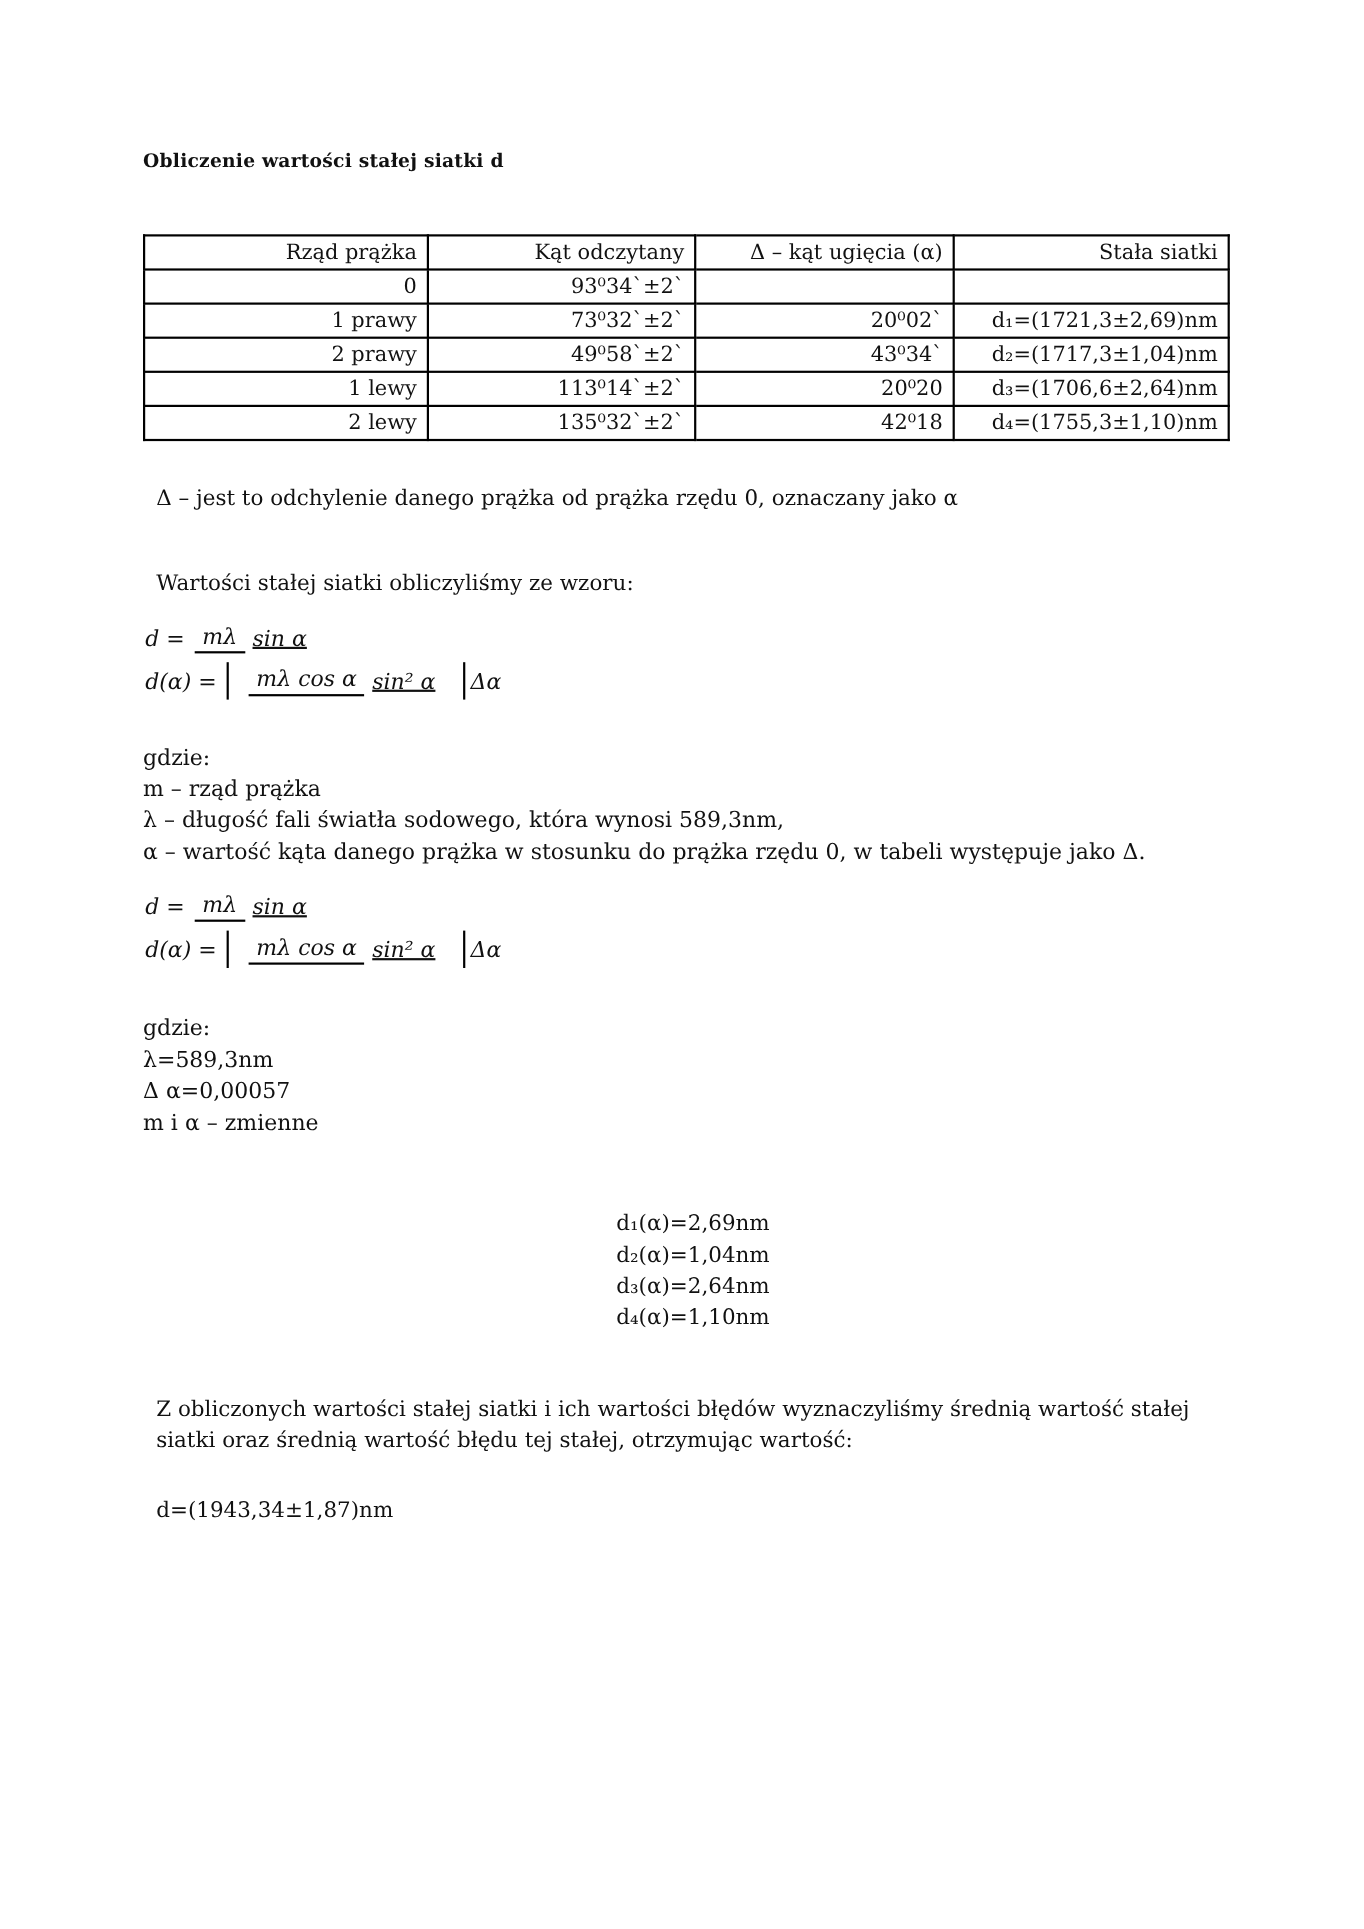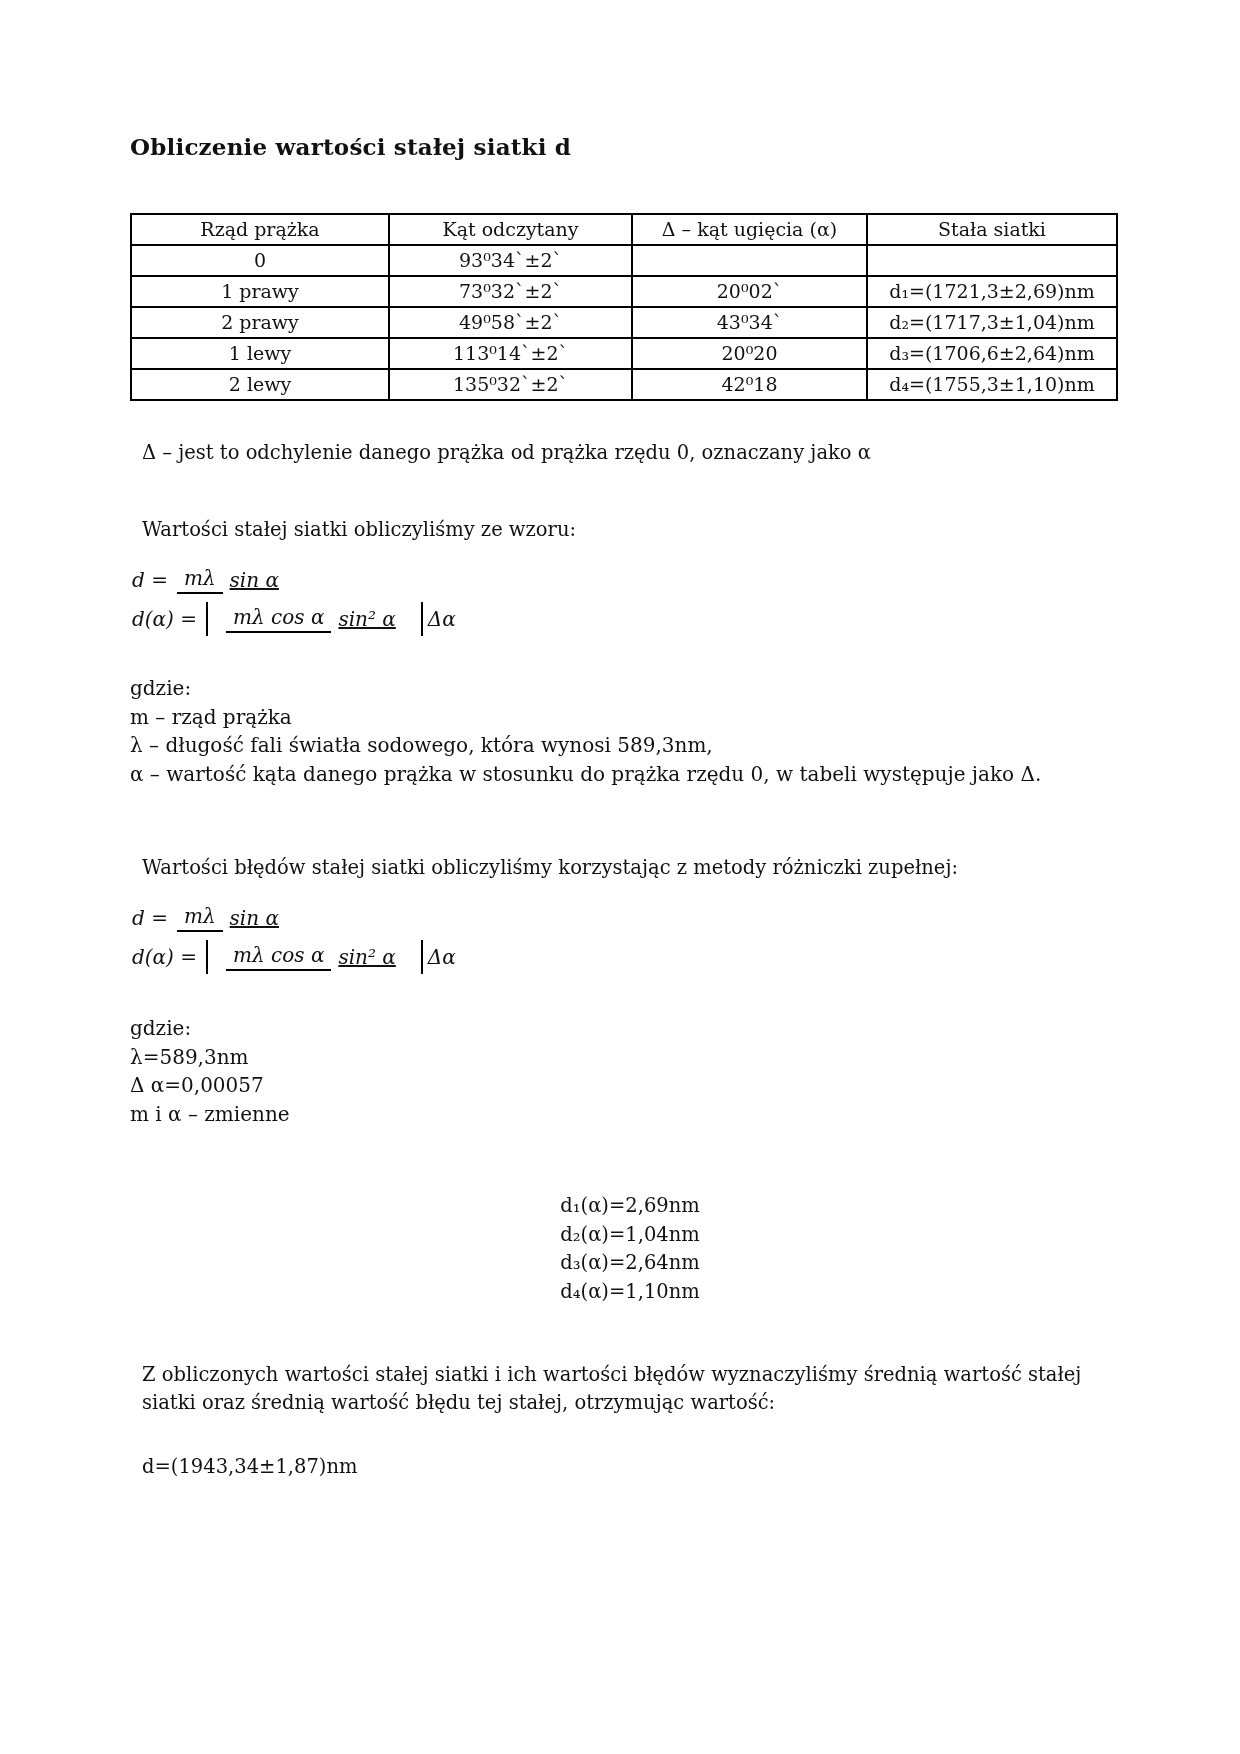--- a/index.html
+++ b/index.html
@@ -11,36 +11,36 @@
     background: #ffffff;
     color: #111111;
     font-family: "DejaVu Serif", serif;
     position: relative;
     padding: 0 110px 0 130px;
     overflow: hidden;
   }
   .title {
     margin: 0;
     padding-top: 131px;
-    font-size: 23px;
+    font-size: 17px;
     line-height: 32px;
     font-weight: bold;
     letter-spacing: 0.2px;
   }
   table.grid {
     margin-top: 50px;
     border-collapse: collapse;
     width: 986px;
     table-layout: fixed;
     font-size: 19px;
   }
   table.grid th, table.grid td {
     border: 2px solid #000000;
     font-weight: normal;
-    text-align: center;
+    text-align: right;
     padding: 2px 9px 3px 9px;
     height: 29px;
     line-height: 24px;
     white-space: nowrap;
     overflow: hidden;
   }
   col.c1 { width: 258px; }
   col.c2 { width: 243px; }
   col.c3 { width: 235px; }
   col.c4 { width: 250px; }
@@ -163,21 +163,20 @@
     </div>
   </div>
 
   <div class="lines gdzie1">
     <div>gdzie:</div>
     <div>m – rząd prążka</div>
     <div>λ – długość fali światła sodowego, która wynosi 589,3nm,</div>
     <div>α – wartość kąta danego prążka w stosunku do prążka rzędu 0, w tabeli występuje jako Δ.</div>
   </div>
 
-  <p class="para error-intro">Wartości błędów stałej siatki obliczyliśmy korzystając z metody różniczki zupełnej:</p>
 
   <div class="formula-block">
     <div class="formula">
       <span class="f-lhs">d =</span>
       <span class="frac">
         <span class="num">mλ</span>
         <span class="den">sin α</span>
       </span>
     </div>
     <div class="formula">

